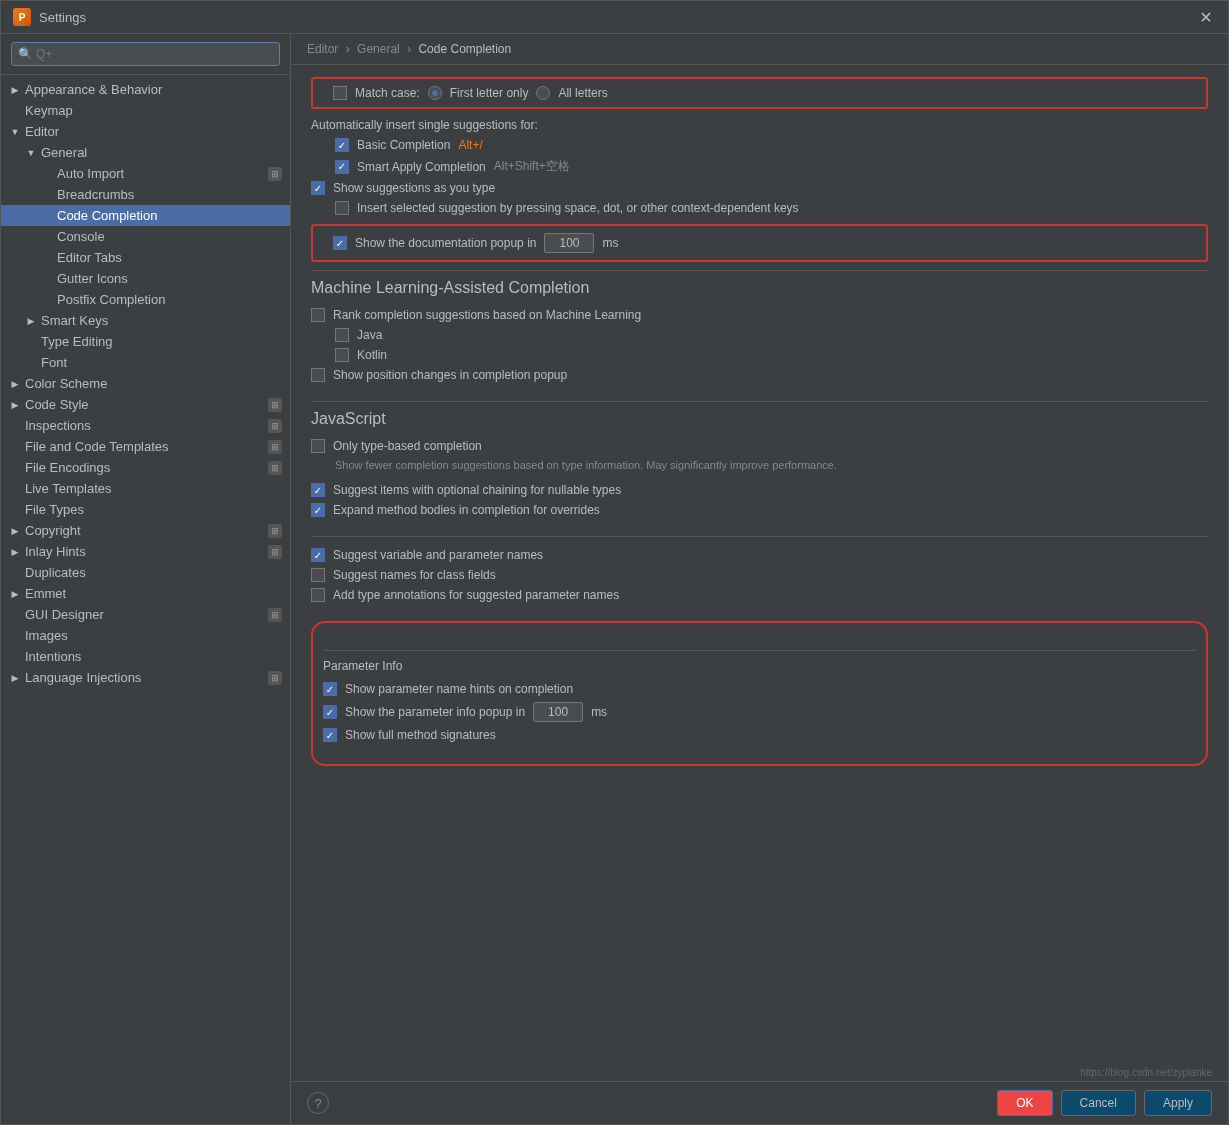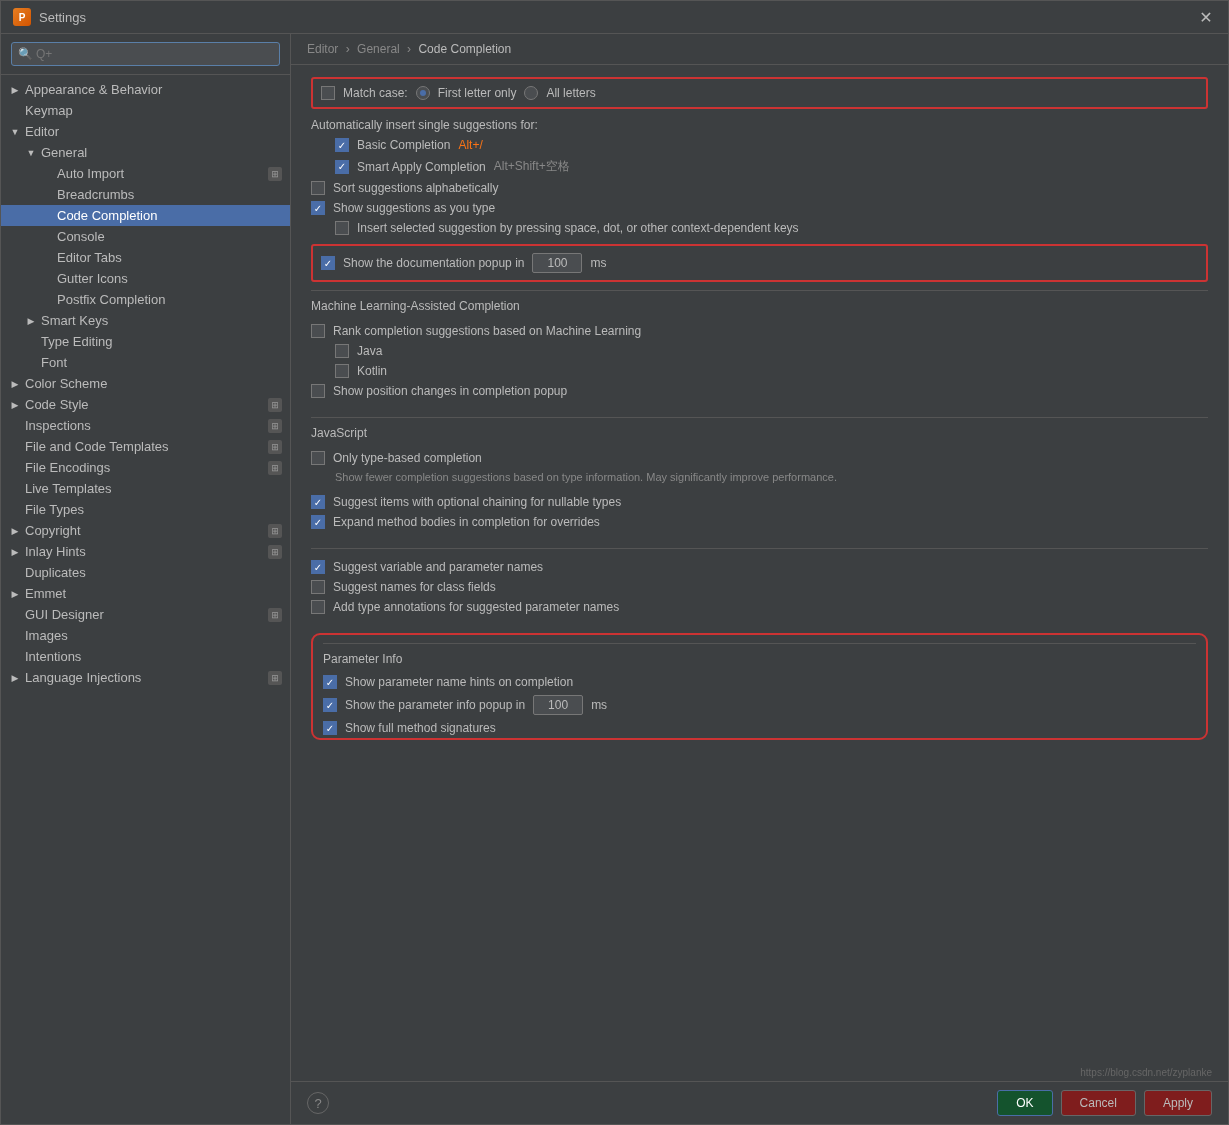--- a/index.html
+++ b/index.html
@@ -168,21 +168,21 @@
 
     .section-divider {
       width: 100%;
       height: 1px;
       background: #555;
       margin: 8px 0;
     }
 
     .section-header {
       color: #bbbbbb;
-      font-size: 12px;
+      font-size: 16px;
       margin-bottom: 8px;
       margin-top: 8px;
     }
 
     .option-row {
       display: flex;
       align-items: center;
       gap: 8px;
       padding: 3px 0;
     }
@@ -247,28 +247,28 @@
       border-radius: 2px;
       padding: 2px 4px;
       color: #bbbbbb;
       font-size: 12px;
       text-align: center;
     }
 
     .red-highlight {
       border: 2px solid #cc3333;
       border-radius: 3px;
-      padding: 4px 8px;
+      padding: 4px 20px;
       margin-bottom: 6px;
     }
 
     .red-box-section {
       border: 2px solid #cc3333;
-      border-radius: 9px;
-      padding: 0 10px;
+      border-radius: 14px;
+      padding: 19px 10px;
       margin-top: 8px;
     }
 
     .ml-section-label {
       color: #bbbbbb;
       font-size: 12px;
       margin-bottom: 6px;
     }
 
     .footer {
@@ -284,26 +284,26 @@
       display: flex;
       gap: 8px;
     }
 
     .btn {
       padding: 5px 18px;
       border-radius: 3px;
       border: 1px solid #666;
       cursor: pointer;
       font-size: 12px;
-      background: #7f1d1d;
+      background: #0c4a6e;
       color: #bbbbbb;
     }
 
     .btn.primary {
-      background: #14532d;
+      background: #ef4444;
       border-color: #4a6da7;
       color: white;
     }
 
     .watermark {
       color: #666;
       font-size: 10px;
       text-align: right;
       padding: 2px 8px;
     }
@@ -534,24 +534,20 @@
           <span class="label-text">Basic Completion</span>
           <span class="label-text" style="color:#f97316;">Alt+/</span>
         </div>
 
         <div class="option-row indented">
           <div class="checkbox checked"></div>
           <span class="label-text">Smart Apply Completion</span>
           <span class="label-text" style="color:#888;">Alt+Shift+空格</span>
         </div>
 
-        <div class="option-row">
-          <div class="checkbox unchecked"></div>
-          <span class="label-text">Sort suggestions alphabetically</span>
-        </div>
 
         <div class="option-row">
           <div class="checkbox checked"></div>
           <span class="label-text">Show suggestions as you type</span>
         </div>
 
         <div class="option-row indented">
           <div class="checkbox unchecked"></div>
           <span class="label-text">Insert selected suggestion by pressing space, dot, or other context-dependent keys</span>
         </div>

